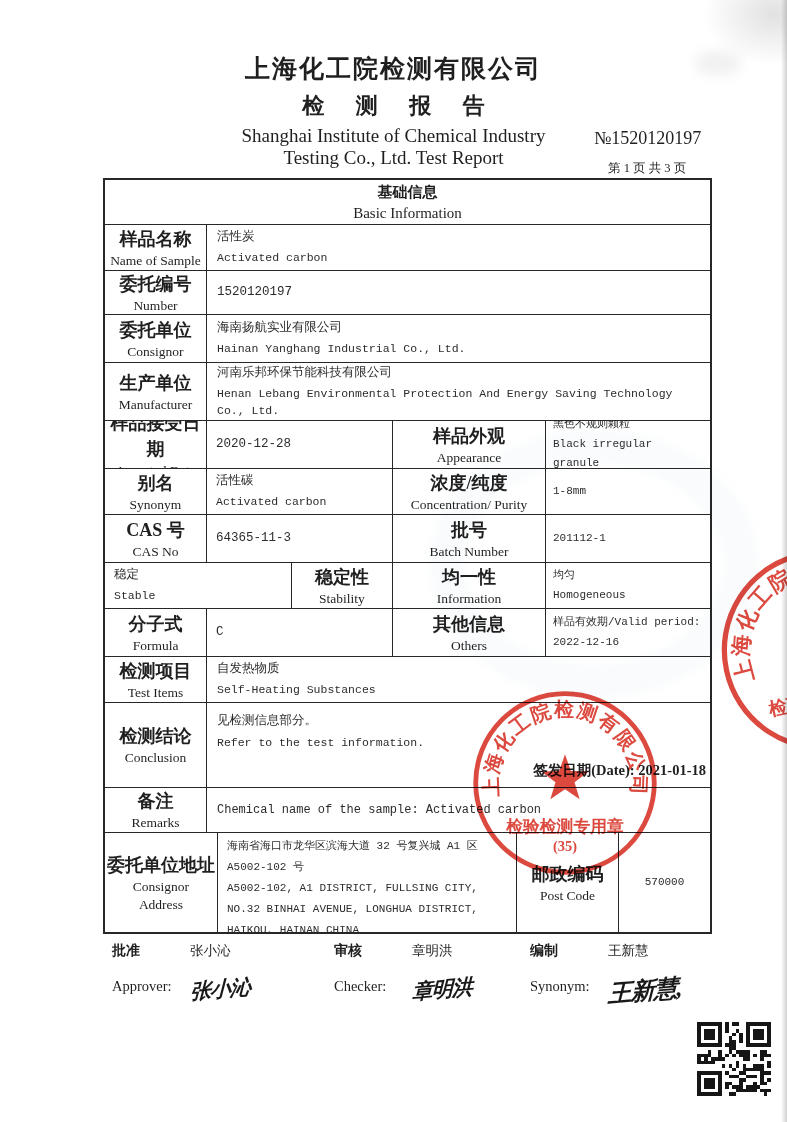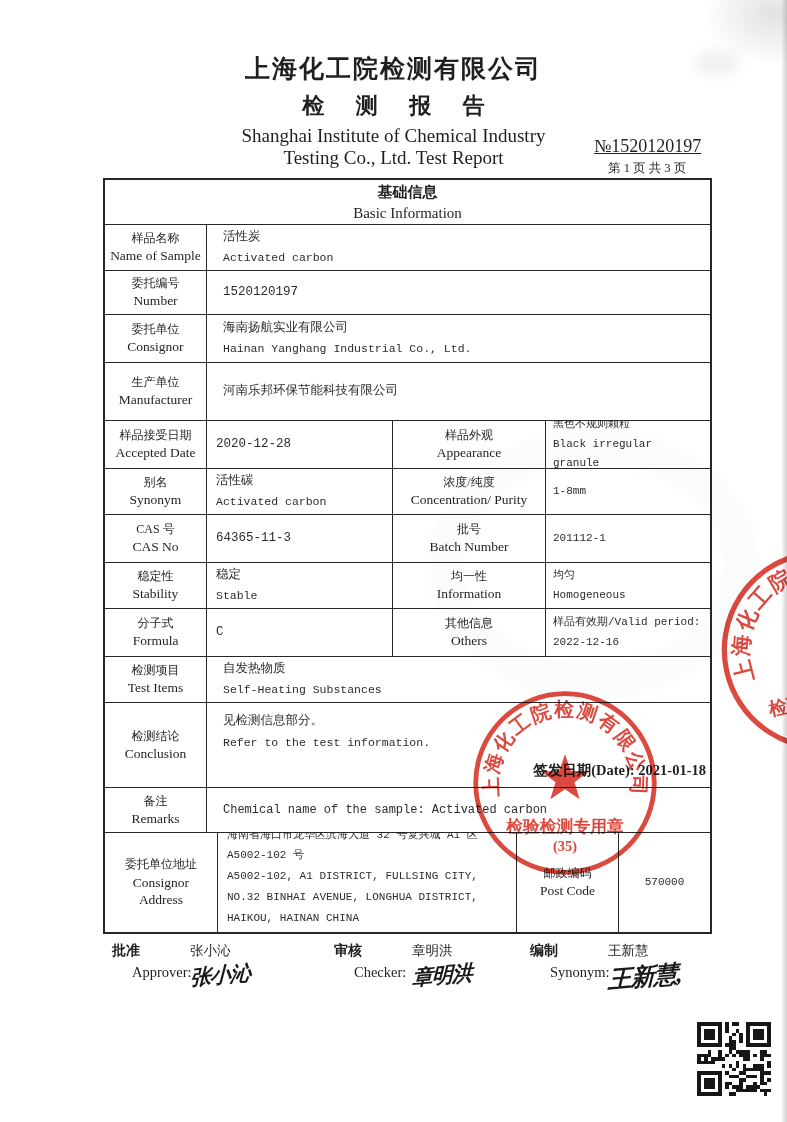--- a/index.html
+++ b/index.html
@@ -19,57 +19,57 @@
     background:rgba(140,140,140,.12);filter:blur(6px);}
   .watermark-blob{position:absolute;top:430px;left:430px;width:260px;height:200px;border-radius:50%;
     border:34px solid rgba(140,170,195,.05);filter:blur(4px);}
 
   
   .report-header{position:absolute;top:52px;left:0;width:100%;text-align:center;}
   .title-cn{font-size:25px;font-weight:700;letter-spacing:2px;}
   .subtitle-cn{font-size:22px;font-weight:700;letter-spacing:13px;margin-top:6px;padding-left:13px;}
   .title-en{font-size:19px;margin-top:4px;}
   .title-en2{font-size:19px;}
-  .report-no{position:absolute;left:594px;top:84px;font-size:18px;white-space:nowrap;text-decoration:underline;}
+  .report-no{position:absolute;left:594px;top:76px;font-size:18px;white-space:nowrap;}
   .page-info{position:absolute;left:608px;top:108px;font-size:12.5px;white-space:nowrap;}
 
   
   .info-table{position:absolute;left:103px;top:178px;width:609px;
     border:2px solid #272727;box-sizing:border-box;background:transparent;}
   .t-row{display:flex;border-top:1px solid #272727;box-sizing:border-box;}
   .t-row:first-child{border-top:none;}
   .cell{box-sizing:border-box;border-left:1px solid #272727;display:flex;flex-direction:column;justify-content:center;overflow:hidden;}
   .cell:first-child{border-left:none;}
   .label{width:101px;text-align:center;flex:none;}
   .label-wide{width:112px;text-align:center;flex:none;}
   .label-r{width:153px;text-align:center;flex:none;}
-  .value{flex:1;padding:2px 16px;}
+  .value{flex:1;padding:2px 10px;}
   .value-l{width:186px;flex:none;padding:2px 9px;}
   .value-r{flex:1;padding:2px 7px;}
   .value-addr{width:299px;flex:none;padding:3px 9px;}
-  .lab-cn{font-size:12px;font-weight:400;line-height:1.45;text-align:center;}
+  .lab-cn{font-size:18px;font-weight:700;line-height:1.45;text-align:center;}
   .lab-en{font-size:13.5px;line-height:1.3;}
   .val-cn{font-size:12.5px;line-height:1.75;font-family:"Liberation Mono","DejaVu Sans Mono",monospace;color:#2c2c2c;}
   .val-en{font-size:11.5px;line-height:1.75;font-family:"Liberation Mono","DejaVu Sans Mono",monospace;color:#2c2c2c;}
   .val-sm{font-size:11px;line-height:1.8;font-family:"Liberation Mono","DejaVu Sans Mono",monospace;color:#2c2c2c;}
   .sec-cell{width:100%;text-align:center;border-left:none;}
   .sec-cn{font-size:15px;font-weight:700;line-height:1.5;}
   .sec-en{font-size:15px;line-height:1.3;}
   .h44{height:44px}.h46{height:46px}.h48{height:48px}.h58{height:58px}
   .h85{height:85px}.h45{height:45px}.h100{height:100px}
   .conclusion-cell{position:relative;justify-content:flex-start;padding-top:8px;}
   .issue-date{position:absolute;right:4px;bottom:7px;font-size:14.5px;font-weight:700;white-space:nowrap;}
   .issue-date .d{font-weight:600;font-family:"Liberation Serif",serif;}
 
   
-  .sig-group{position:absolute;top:942px;display:grid;grid-template-columns:78px auto;row-gap:4px;align-items:start;}
+  .sig-group{position:absolute;top:942px;display:grid;grid-template-columns:78px auto;row-gap:18px;align-items:start;}
   .sig-1{left:112px;} .sig-2{left:334px;} .sig-3{left:530px;}
   .role-cn{font-size:14px;font-weight:700;}
   .name-print{font-size:13.5px;}
-  .role-en{font-size:14.5px;margin-left:20px;}
+  .role-en{font-size:14.5px;}
   .handwriting{font-size:21px;font-weight:700;font-style:italic;letter-spacing:-1px;
     transform:rotate(-5deg) skewX(-6deg);transform-origin:left center;display:inline-block;color:#191919;}
 
   
   .stamp{position:absolute;mix-blend-mode:multiply;opacity:.9;}
   .stamp-main{left:469px;top:687px;width:192px;height:192px;}
   .stamp-edge{left:717px;top:545px;width:210px;height:210px;transform:rotate(-12deg);}
 
   
   .qr{position:absolute;left:697px;top:1022px;width:74px;height:74px;}
@@ -134,20 +134,21 @@
       </div>
     </div>
 
     <div class="t-row h58">
       <div class="cell label">
         <div class="lab-cn">生产单位</div>
         <div class="lab-en">Manufacturer</div>
       </div>
       <div class="cell value">
         <div class="val-cn">河南乐邦环保节能科技有限公司</div>
+        <div class="val-en" style="line-height:1.5">Henan Lebang Environmental Protection And Energy Saving Technology Co., Ltd.</div>
       </div>
     </div>
 
     <div class="t-row h48">
       <div class="cell label">
         <div class="lab-cn">样品接受日期</div>
         <div class="lab-en">Accepted Date</div>
       </div>
       <div class="cell value-l">
         <div class="val-cn">2020-12-28</div>
@@ -191,27 +192,27 @@
       <div class="cell label-r">
         <div class="lab-cn">批号</div>
         <div class="lab-en">Batch Number</div>
       </div>
       <div class="cell value-r">
         <div class="val-sm">201112-1</div>
       </div>
     </div>
 
     <div class="t-row h46">
-      <div class="cell label">
-        <div class="lab-cn">稳定性</div>
-        <div class="lab-en">Stability</div>
-      </div>
       <div class="cell value-l">
         <div class="val-cn">稳定</div>
         <div class="val-en">Stable</div>
+      </div>
+      <div class="cell label">
+        <div class="lab-cn">稳定性</div>
+        <div class="lab-en">Stability</div>
       </div>
       <div class="cell label-r">
         <div class="lab-cn">均一性</div>
         <div class="lab-en">Information</div>
       </div>
       <div class="cell value-r">
         <div class="val-sm">均匀</div>
         <div class="val-sm">Homogeneous</div>
       </div>
     </div>
@@ -269,21 +270,21 @@
         <div class="val-en" style="font-size:12px">Chemical name of the sample: Activated carbon</div>
       </div>
     </div>
 
     <div class="t-row h100">
       <div class="cell label-wide">
         <div class="lab-cn">委托单位地址</div>
         <div class="lab-en">Consignor</div>
         <div class="lab-en">Address</div>
       </div>
-      <div class="cell value-addr" style="justify-content:flex-end">
+      <div class="cell value-addr" style="justify-content:space-between">
         <div class="val-sm" style="line-height:1.9">海南省海口市龙华区滨海大道 32 号复兴城 A1 区 A5002-102 号</div>
         <div class="val-sm" style="line-height:1.9">A5002-102, A1 DISTRICT, FULLSING CITY, NO.32 BINHAI AVENUE, LONGHUA DISTRICT, HAIKOU, HAINAN CHINA</div>
       </div>
       <div class="cell label-r" style="width:102px">
         <div class="lab-cn">邮政编码</div>
         <div class="lab-en">Post Code</div>
       </div>
       <div class="cell value-r" style="text-align:center">
         <div class="val-sm">570000</div>
       </div>

